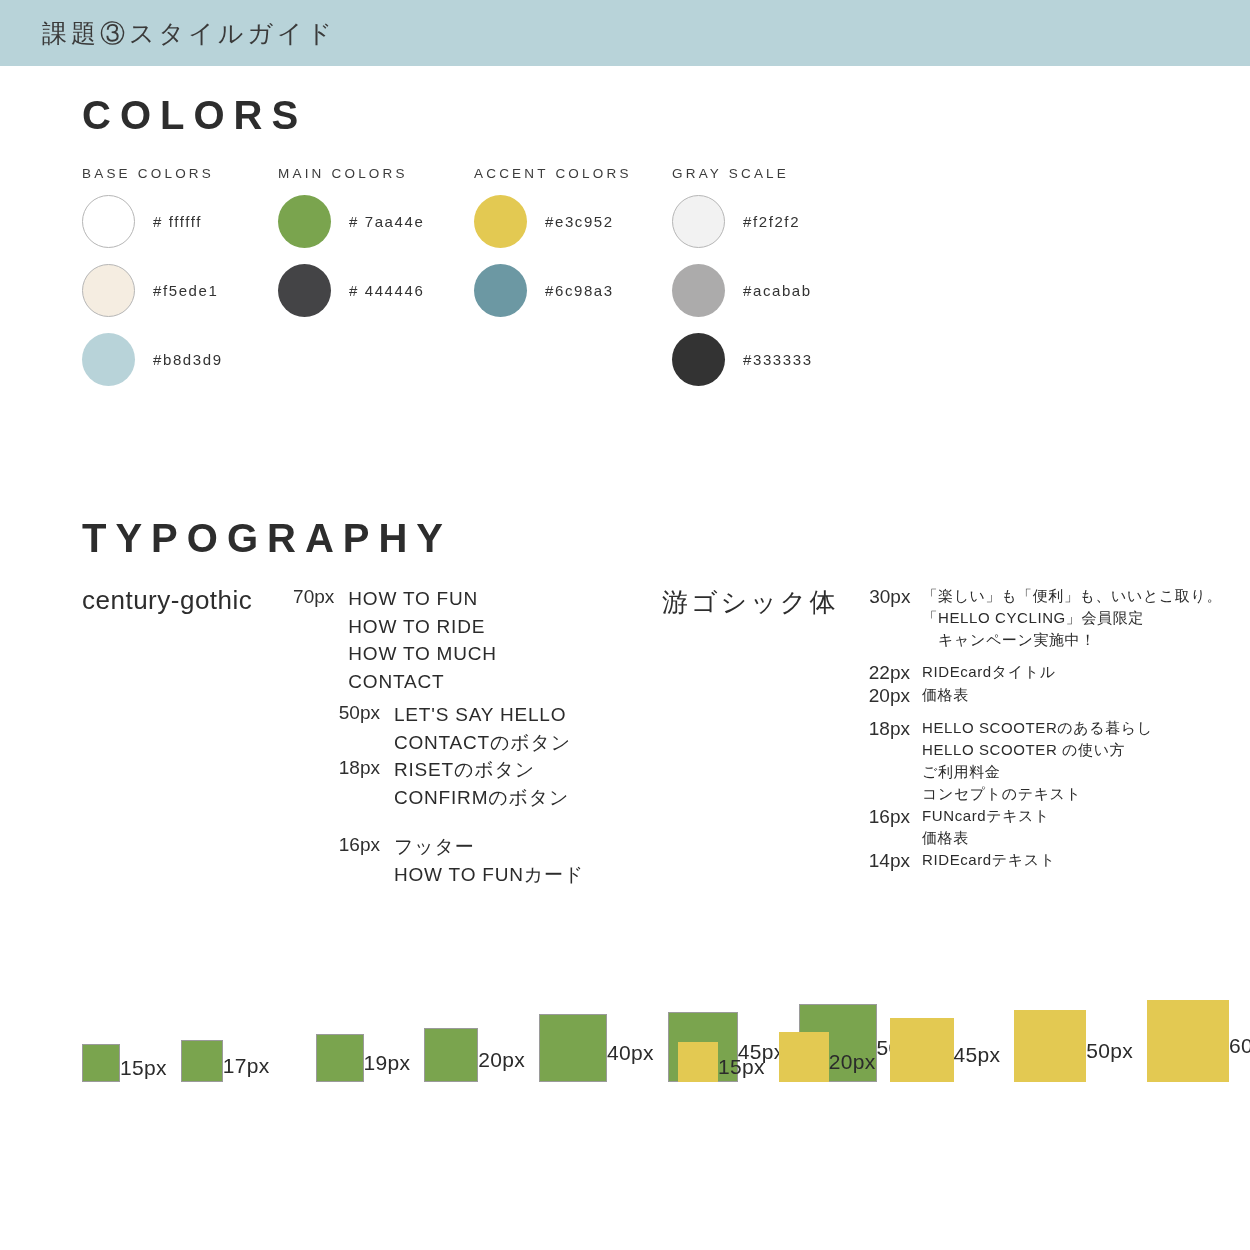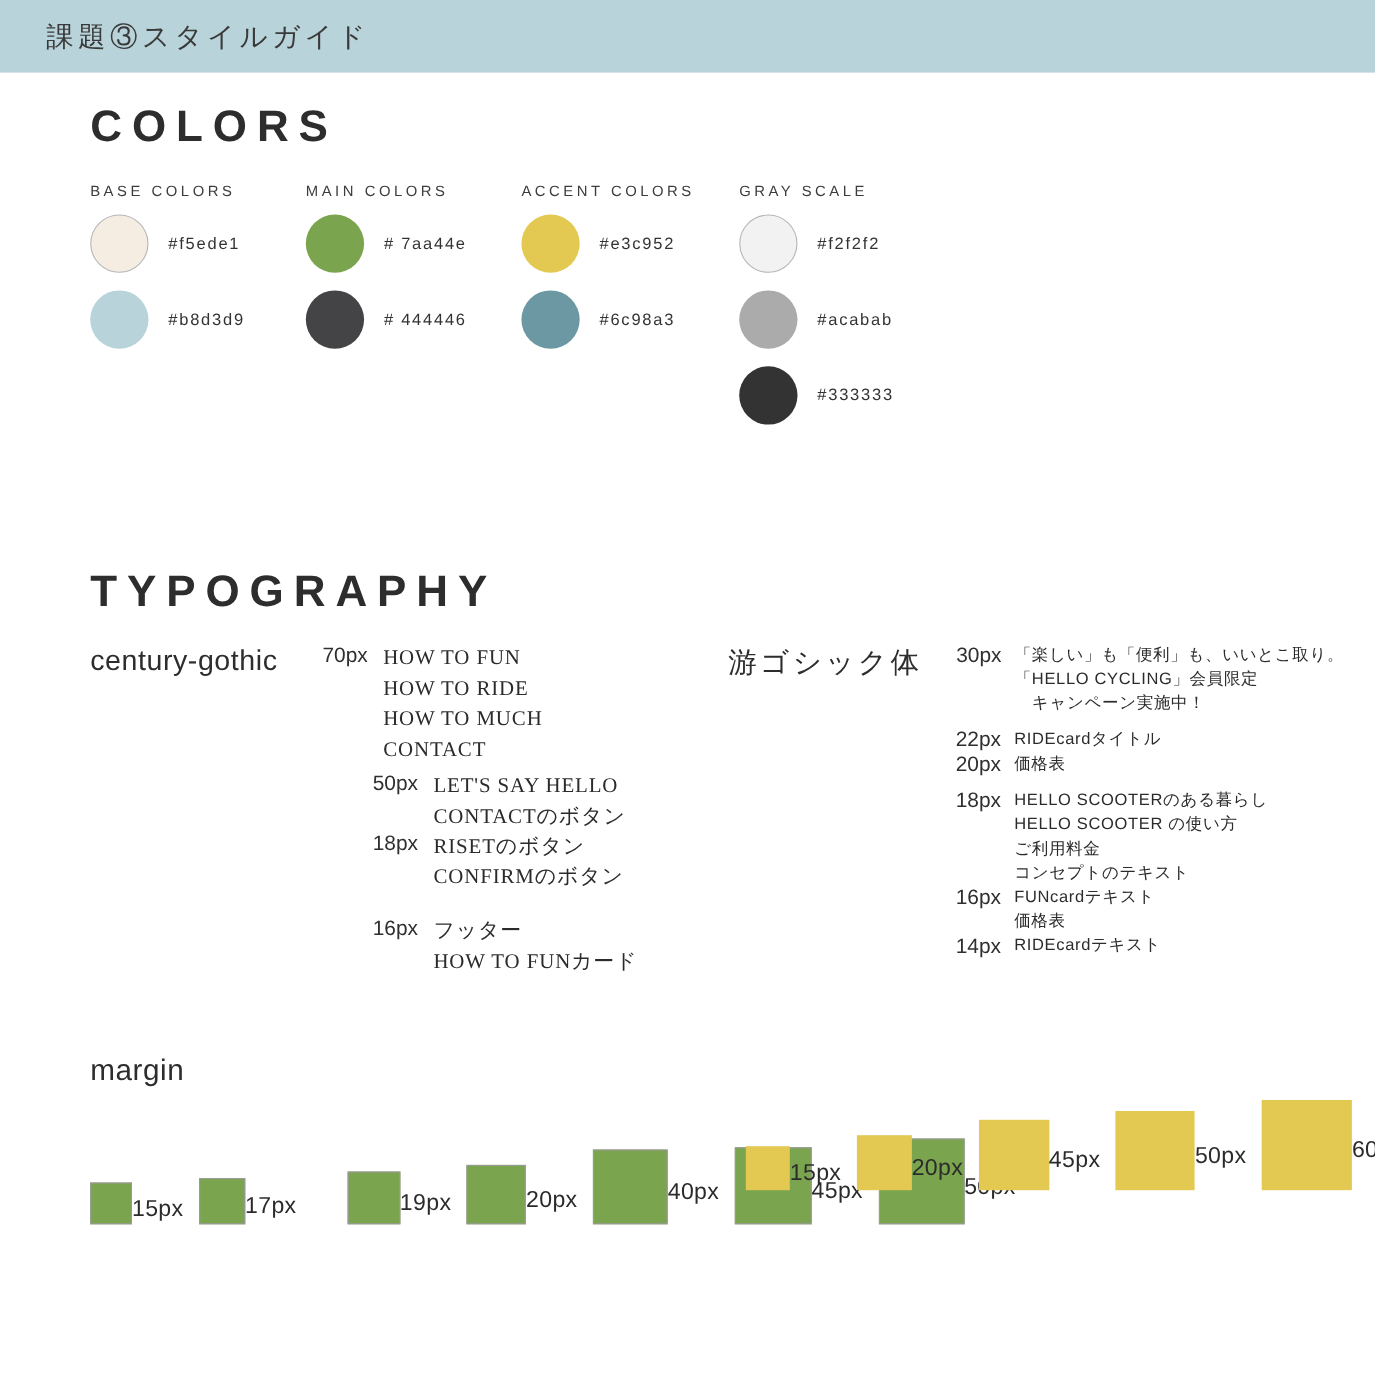--- a/index.html
+++ b/index.html
@@ -106,21 +106,21 @@
   }
   .samples { }
   .sample {
     color: #2b2b2b;
     white-space: nowrap;
   }
 
   
   .typo-left .size-label { width: 62px; }
   .typo-left .samples { margin-left: 14px; }
-  .typo-left .sample { font-size: 19px; line-height: 27.5px; letter-spacing: 0.8px; font-family: Liberation Serif, serif; }
+  .typo-left .sample { font-size: 19px; line-height: 27.5px; letter-spacing: 0.8px; }
 
   
   .typo-right .size-label { width: 62px; }
   .typo-right .samples { margin-left: 12px; }
   .typo-right .sample { font-size: 15px; line-height: 22px; letter-spacing: 0.6px; }
   .lbl-pad-top-1 { padding-top: 1px; }
 
   
   .spacing-block { position: absolute; left: 82px; top: 880px; width: 1130px; }
   .spacing-cols { display: flex; margin-top: 12px; }
@@ -168,20 +168,24 @@
 </div>
 
 <div class="content">
 
   <section class="colors-block">
     <h2 class="section-heading">COLORS</h2>
     <div class="color-columns" id="color-columns">
         <div class="color-col c0">
           <div class="col-label">BASE COLORS</div>
           <div class="swatch-row">
+            <div class="swatch bordered" style="background: rgb(255, 255, 255);"></div>
+            <span class="swatch-code"># ffffff</span>
+          </div>
+          <div class="swatch-row">
             <div class="swatch bordered" style="background: rgb(245, 237, 225);"></div>
             <span class="swatch-code">#f5ede1</span>
           </div>
           <div class="swatch-row">
             <div class="swatch" style="background: rgb(184, 211, 217);"></div>
             <span class="swatch-code">#b8d3d9</span>
           </div>
         </div>
         <div class="color-col c1">
           <div class="col-label">MAIN COLORS</div>
@@ -315,21 +319,20 @@
               </div>
             </div>
           </div>
         </div>
       </div>
   </section>
 
   <section class="spacing-block">
     <div class="spacing-cols" id="spacing-cols">
         <div class="spacing-col-margin">
-          <div class="spacing-sub">margin</div>
           <div class="bars">
             <div class="bar-item" style="margin-right: 14px;">
               <div class="bar green" style="width: 38px; height: 38px;"></div>
               <div class="bar-caption">15px</div>
             </div>
             <div class="bar-item" style="margin-right: 14px;">
               <div class="bar green" style="width: 42px; height: 42px;"></div>
               <div class="bar-caption">17px</div>
             </div>
             <div class="bar-item" style="margin-right: 14px; margin-left: 32px;">

